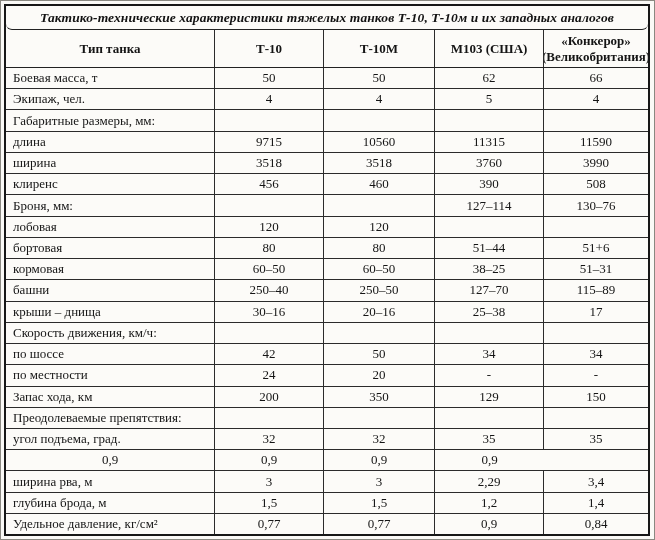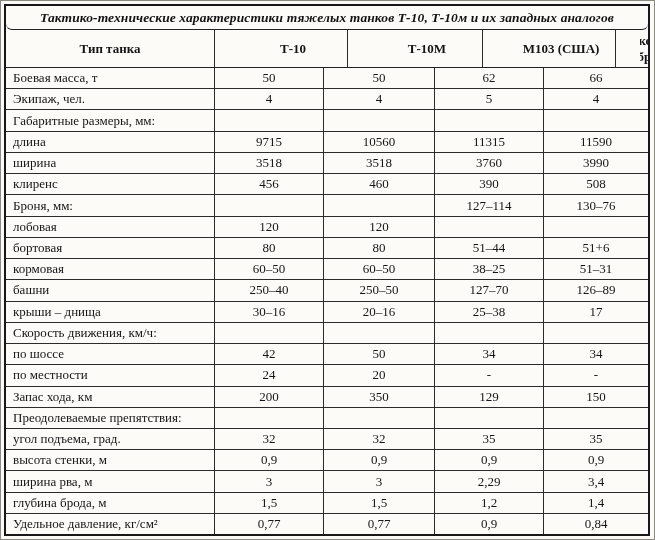--- a/index.html
+++ b/index.html
@@ -36,21 +36,20 @@
     font-style: italic;
     color: #121212;
     letter-spacing: 0.1px;
     border-radius: 6px;
   }
   .header-row {
     flex: 0 0 37px;
     display: grid;
     grid-template-columns: 209px 109px 111px 109px 1fr;
     border-bottom: 1px solid #222;
-    gap: 24px;
   }
   .table-body {
     flex: 1 1 auto;
     display: flex;
     flex-direction: column;
   }
   .row {
     flex: 1 1 auto;
     display: grid;
     grid-template-columns: 209px 109px 111px 109px 1fr;
@@ -166,21 +165,21 @@
           <div class="cell value-cell">60–50</div>
           <div class="cell value-cell">60–50</div>
           <div class="cell value-cell">38–25</div>
           <div class="cell value-cell">51–31</div>
         </div>
         <div class="row">
           <div class="cell label-cell">башни</div>
           <div class="cell value-cell">250–40</div>
           <div class="cell value-cell">250–50</div>
           <div class="cell value-cell">127–70</div>
-          <div class="cell value-cell">126–89</div>
+          <div class="cell value-cell">115–89</div>
         </div>
         <div class="row">
           <div class="cell label-cell">крыши – днища</div>
           <div class="cell value-cell">30–16</div>
           <div class="cell value-cell">20–16</div>
           <div class="cell value-cell">25–38</div>
           <div class="cell value-cell">17</div>
         </div>
         <div class="row">
           <div class="cell label-cell">Скорость движения, км/ч:</div>
@@ -218,21 +217,20 @@
           <div class="cell value-cell"></div>
         </div>
         <div class="row">
           <div class="cell label-cell">угол подъема, град.</div>
           <div class="cell value-cell">32</div>
           <div class="cell value-cell">32</div>
           <div class="cell value-cell">35</div>
           <div class="cell value-cell">35</div>
         </div>
         <div class="row">
-          <div class="cell label-cell">высота стенки, м</div>
           <div class="cell value-cell">0,9</div>
           <div class="cell value-cell">0,9</div>
           <div class="cell value-cell">0,9</div>
           <div class="cell value-cell">0,9</div>
         </div>
         <div class="row">
           <div class="cell label-cell">ширина рва, м</div>
           <div class="cell value-cell">3</div>
           <div class="cell value-cell">3</div>
           <div class="cell value-cell">2,29</div>

